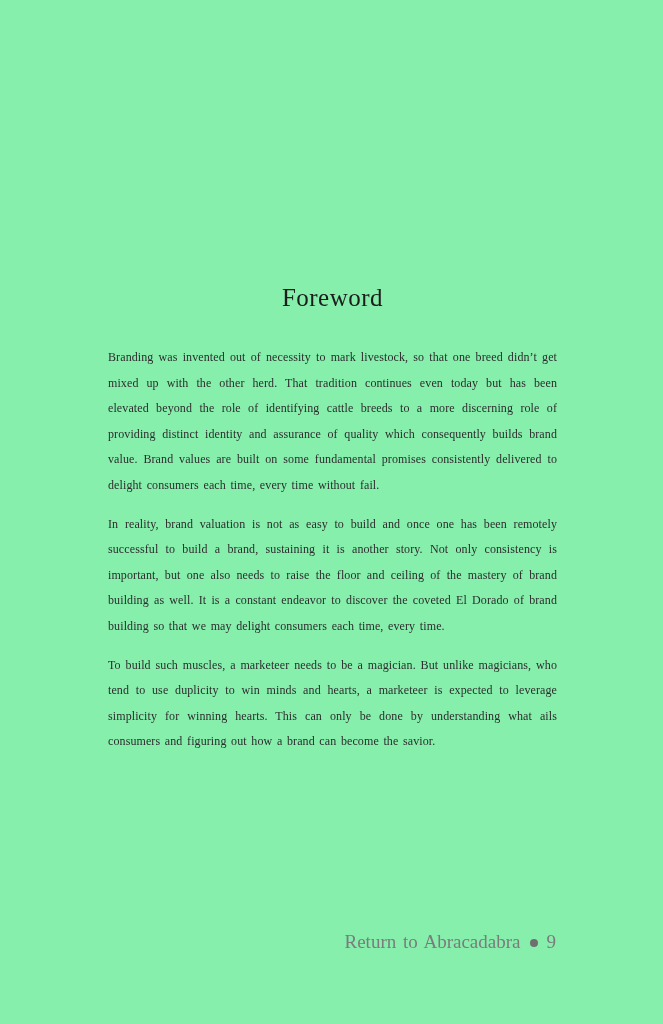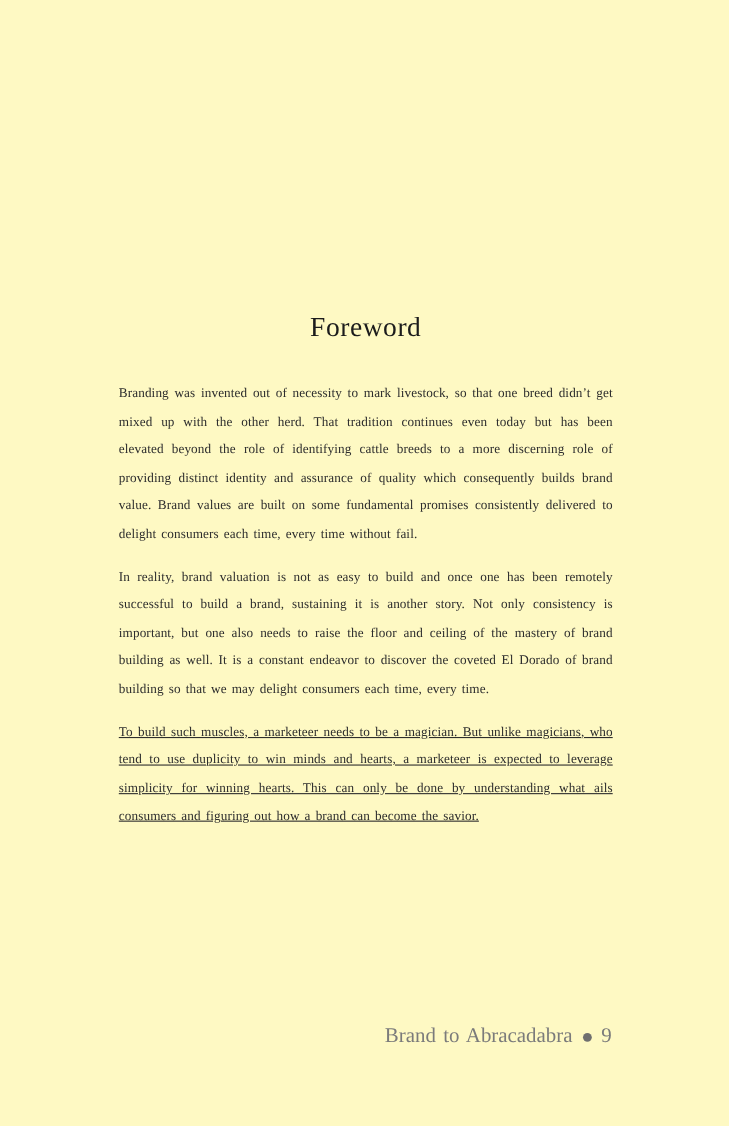--- a/index.html
+++ b/index.html
@@ -4,21 +4,21 @@
 <style>
   * { margin: 0; padding: 0; box-sizing: border-box; }
   html, body {
     background: #ffffff;
     font-family: "Liberation Serif", "DejaVu Serif", serif;
   }
   .page {
     position: relative;
     width: 663px;
     height: 1024px;
-    background: #fef9c3;
+    background: #86efac;
     overflow: hidden;
     margin: 0 auto;
   }
   .content {
     position: absolute;
     left: 108px;
     top: 0;
     width: 449px;
   }
   .heading {
@@ -35,21 +35,21 @@
   }
   .para {
     font-size: 12px;
     line-height: 25.6px;
     color: #2d2d2d;
     text-align: justify;
     word-spacing: 1.5px;
     letter-spacing: 0.1px;
     margin-bottom: 13px;
   }
-  .para:last-child { margin-bottom: 10px; text-decoration: underline; }
+  .para:last-child { margin-bottom: 10px; }
   .footer {
     position: absolute;
     right: 107px;
     top: 931px;
     display: flex;
     align-items: center;
     gap: 9px;
     font-size: 19px;
     color: #7b7b7b;
     word-spacing: 2px;
@@ -69,17 +69,17 @@
 <div class="page">
   <div class="content">
     <h1 class="heading">Foreword</h1>
     <div class="paragraphs">
       <p class="para">Branding was invented out of necessity to mark livestock, so that one breed didn’t get mixed up with the other herd. That tradition continues even today but has been elevated beyond the role of identifying cattle breeds to a more discerning role of providing distinct identity and assurance of quality which consequently builds brand value. Brand values are built on some fundamental promises consistently delivered to delight consumers each time, every time without fail.</p>
       <p class="para">In reality, brand valuation is not as easy to build and once one has been remotely successful to build a brand, sustaining it is another story. Not only consistency is important, but one also needs to raise the floor and ceiling of the mastery of brand building as well. It is a constant endeavor to discover the coveted El Dorado of brand building so that we may delight consumers each time, every time.</p>
       <p class="para">To build such muscles, a marketeer needs to be a magician. But unlike magicians, who tend to use duplicity to win minds and hearts, a marketeer is expected to leverage simplicity for winning hearts. This can only be done by understanding what ails consumers and figuring out how a brand can become the savior.</p>
     </div>
   </div>
   <div class="footer">
-    <span>Brand to Abracadabra</span>
+    <span>Return to Abracadabra</span>
     <span class="bullet"></span>
     <span>9</span>
   </div>
 </div>
 
 </body></html>

